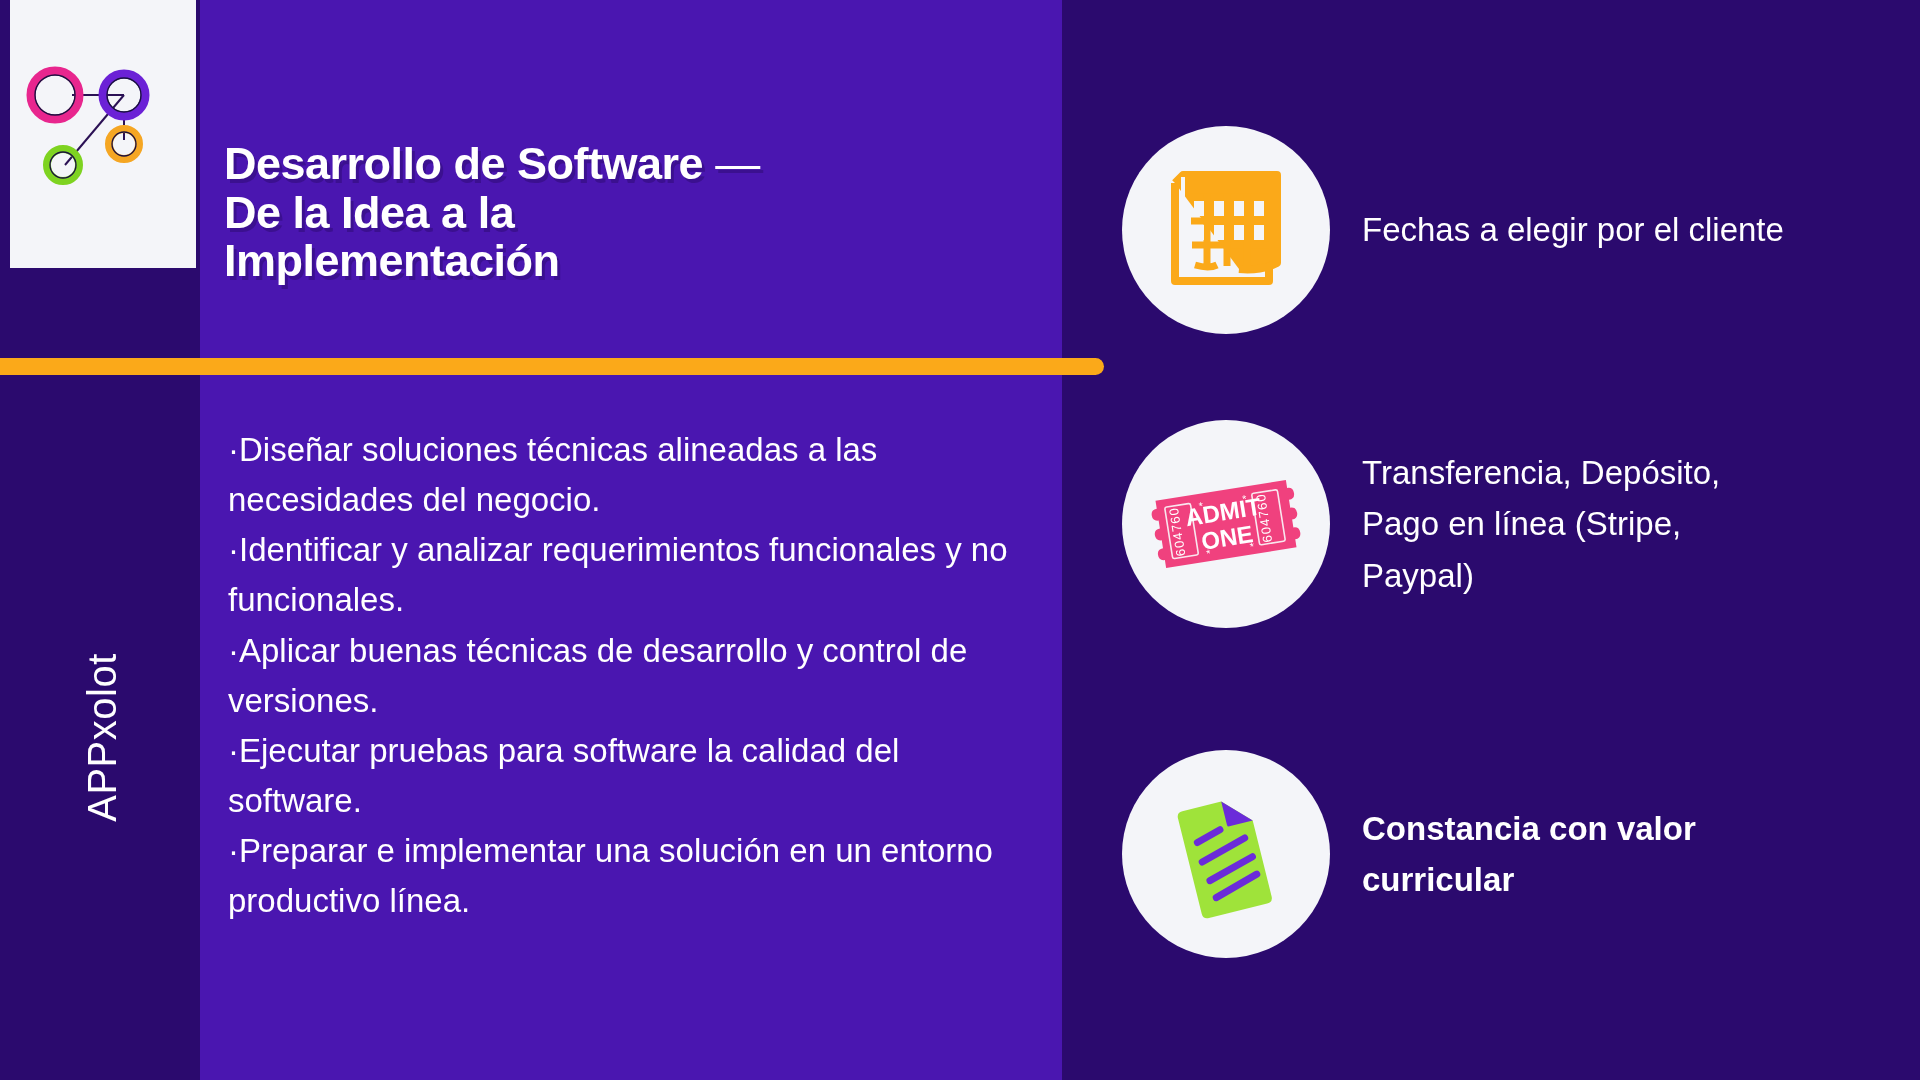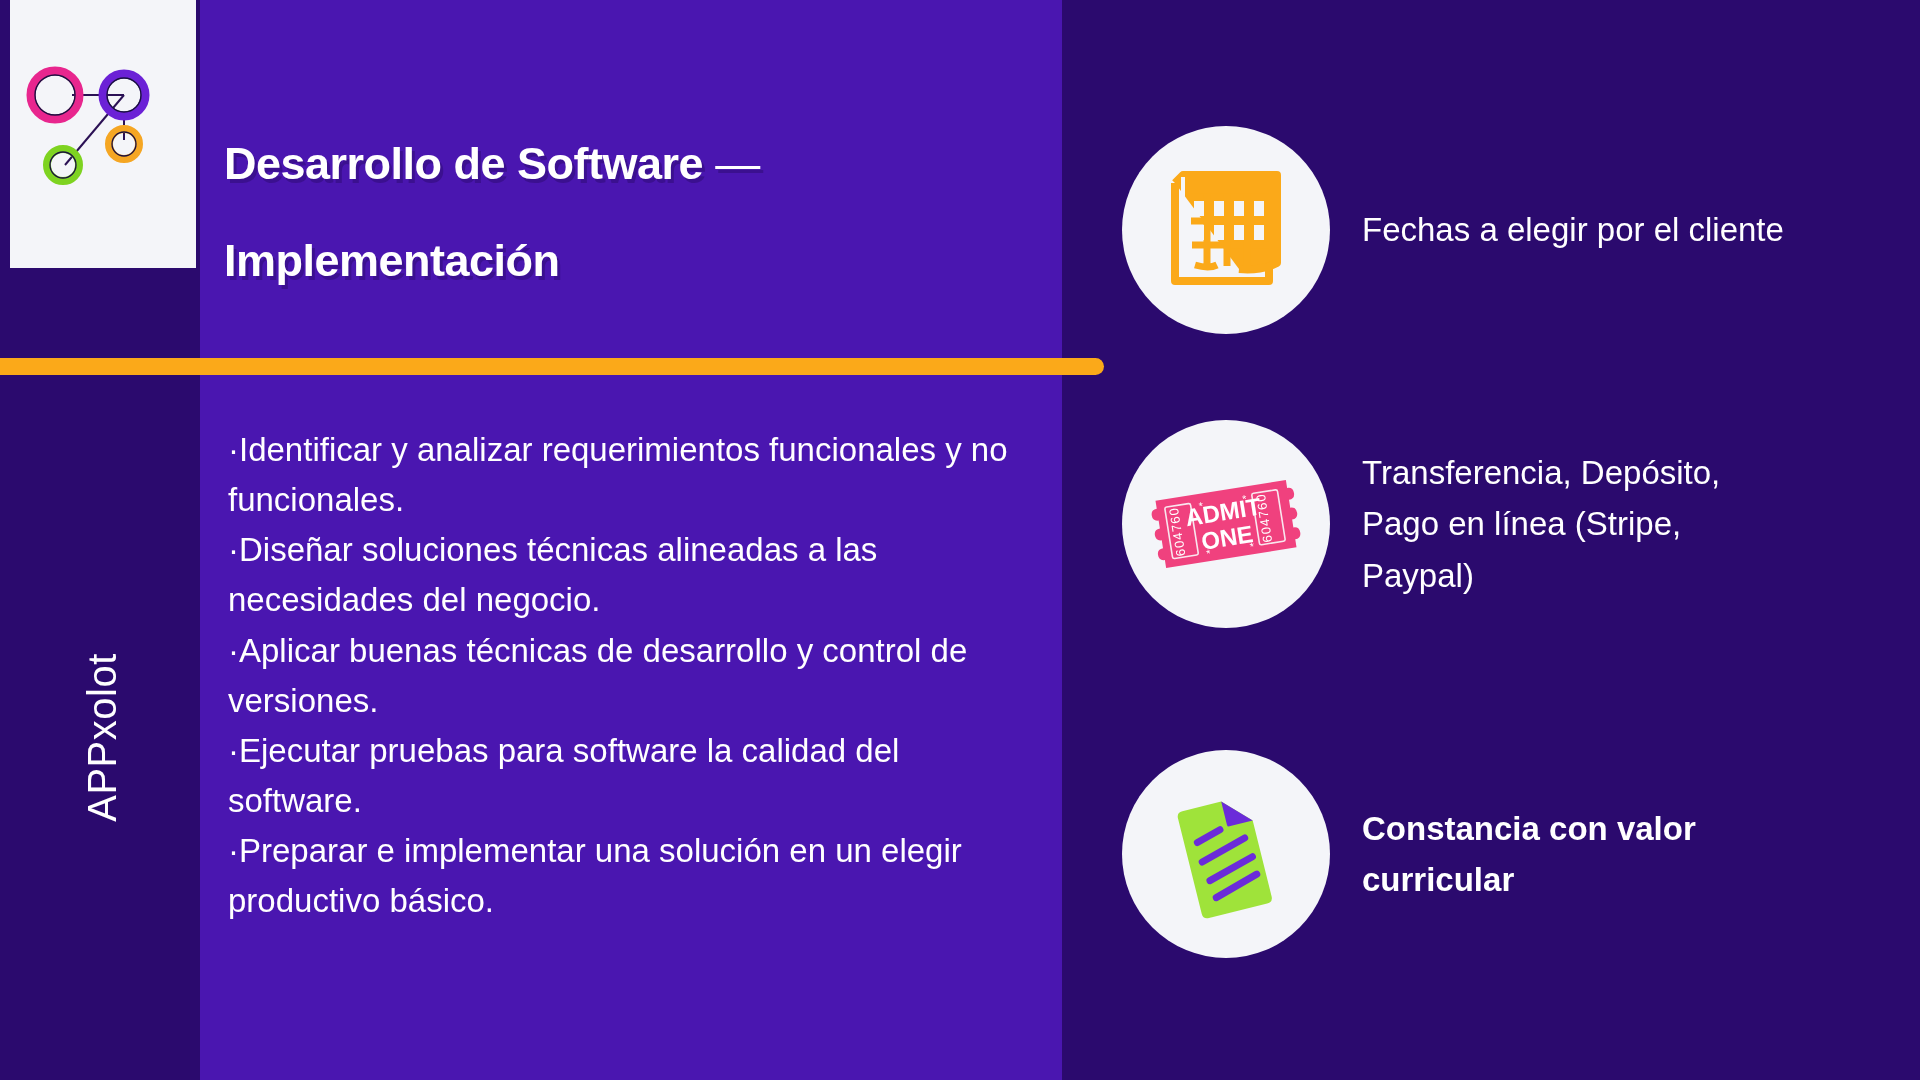--- a/index.html
+++ b/index.html
@@ -135,32 +135,32 @@
       <circle cx="114" cy="144" r="15" fill="none" stroke="#F5A623" stroke-width="8"></circle>
       <circle cx="114" cy="144" r="12" fill="none" stroke="#1A1040" stroke-width="1.3"></circle>
     </svg>
   </div>
 
   <div class="brand-vertical">APPxolot</div>
 
   <div class="title">
     <span>Desarrollo de Software</span>
     <span class="dash">—</span><br>
-    <br>
+    <span>De la Idea a la</span><br>
     <span>Implementación</span>
   </div>
 
   <div class="rule"></div>
 
   <div class="bullets">
+    <p class="b">Diseñar soluciones técnicas alineadas a las necesidades del negocio.</p>
     <p class="b">Identificar y analizar requerimientos funcionales y no funcionales.</p>
-    <p class="b">Diseñar soluciones técnicas alineadas a las necesidades del negocio.</p>
     <p class="b">Aplicar buenas técnicas de desarrollo y control de versiones.</p>
     <p class="b">Ejecutar pruebas para software la calidad del software.</p>
-    <p class="b">Preparar e implementar una solución en un elegir productivo básico.</p>
+    <p class="b">Preparar e implementar una solución en un entorno productivo línea.</p>
   </div>
 
   <div class="features">
 
     <div class="feature f1">
       <div class="bubble">
         <svg width="130" height="130" viewBox="0 0 130 130">
           <g fill="none" stroke="#FBA919" stroke-width="8" stroke-linejoin="round">
             <path d="M14 18 L22 10 L116 10 L116 98 Q100 106 78 104" fill="#FBA919" stroke="#FBA919"></path>
             <path d="M14 18 L14 116 L108 116 L108 104" stroke-width="8"></path>

